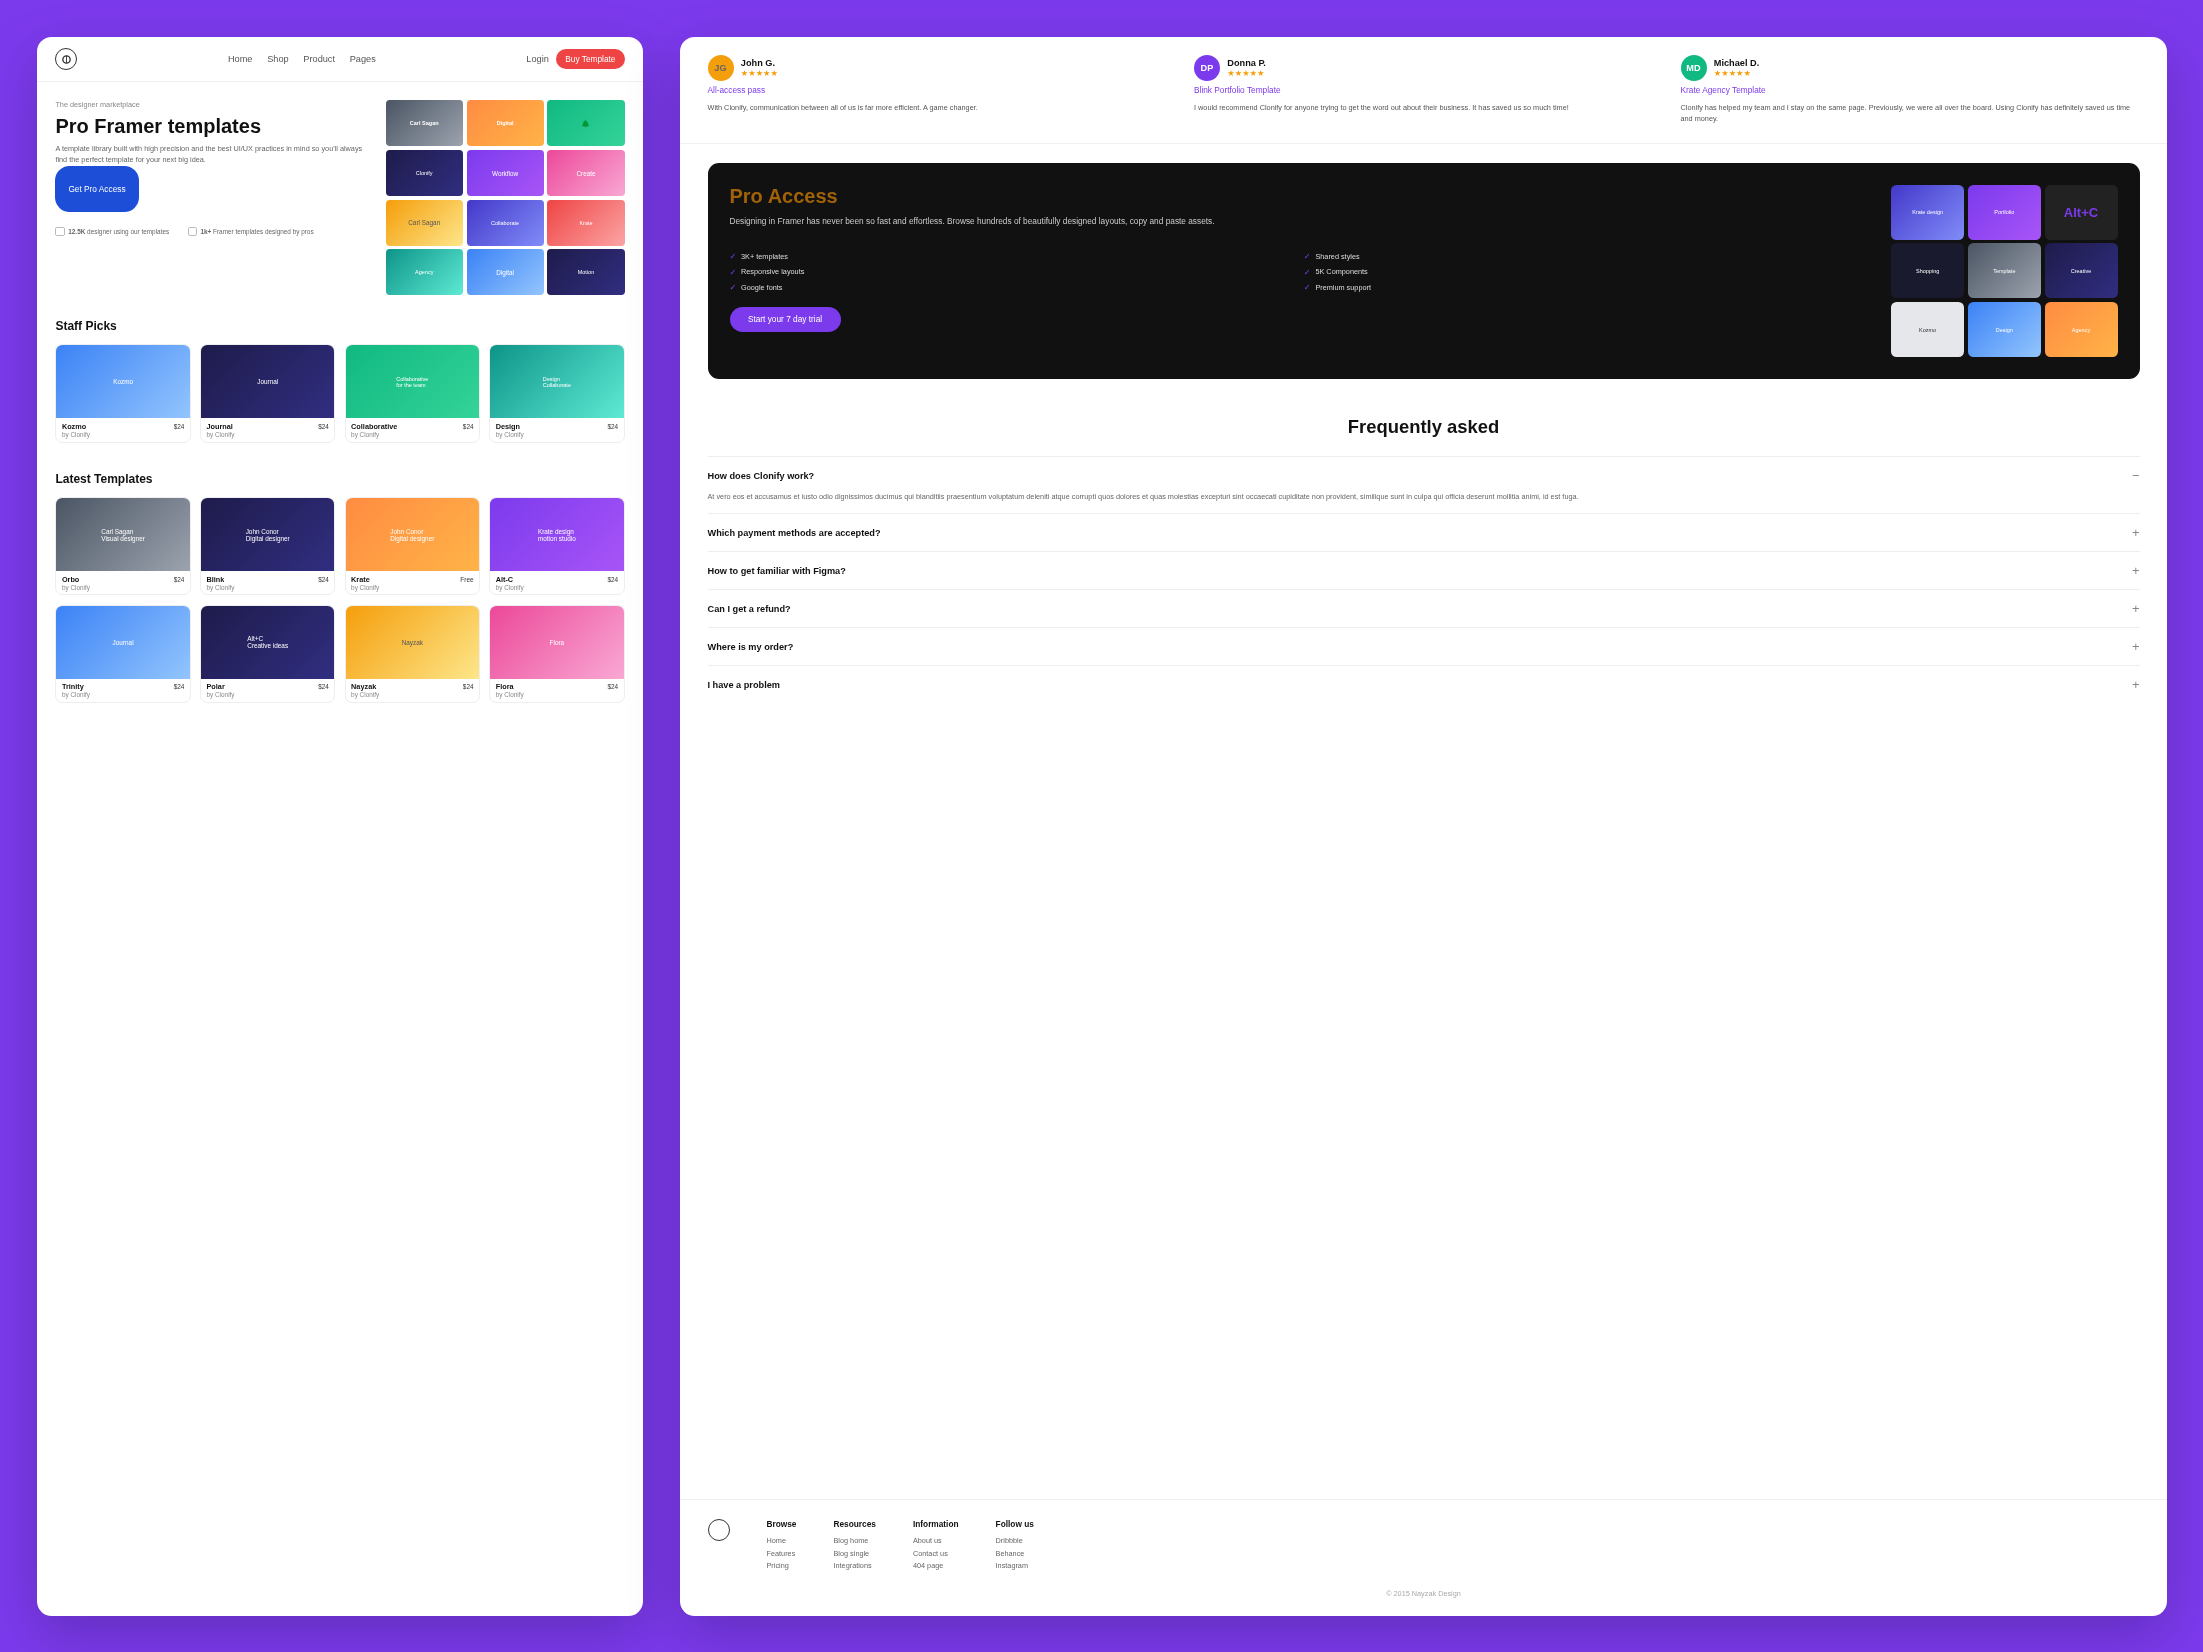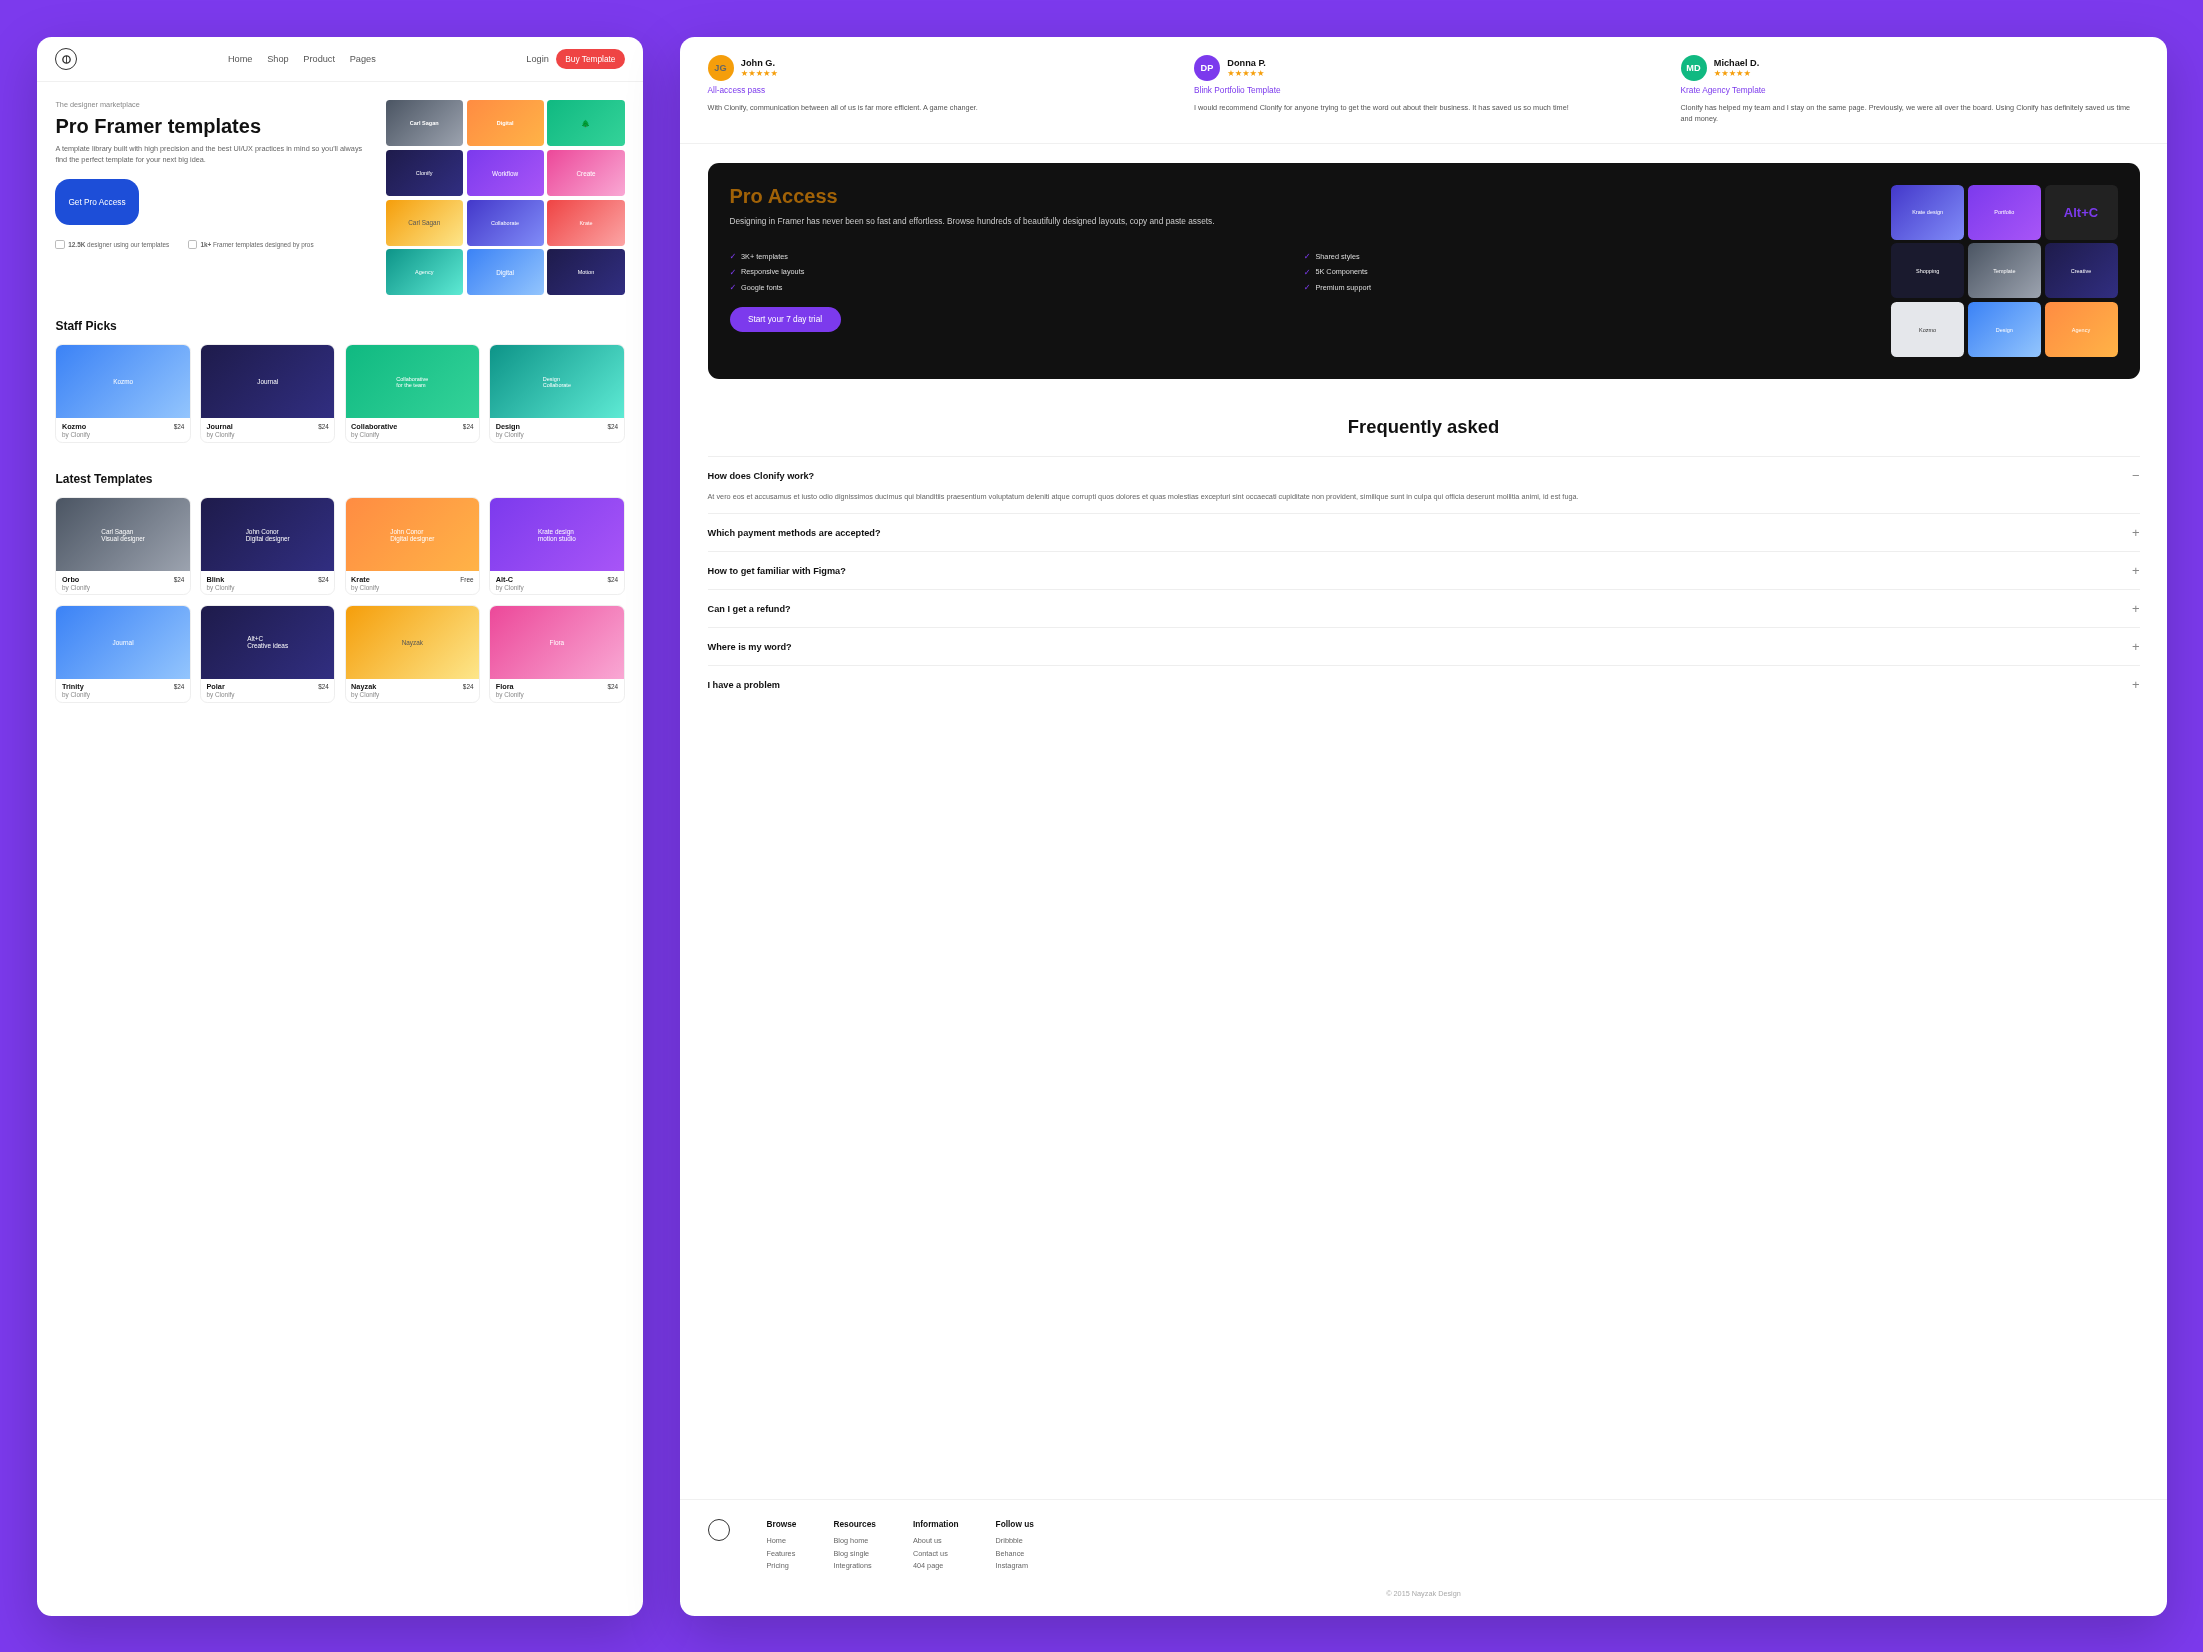--- a/index.html
+++ b/index.html
@@ -100,21 +100,20 @@
       font-size: 20px;
       font-weight: 700;
       line-height: 1.1;
       color: #111;
       margin-bottom: 7.3px;
     }
     .hero-desc {
       font-size: 7.3px;
       color: #666;
       line-height: 1.5;
-      margin-bottom: 13px;
     }
     .hero-cta {
       background: #1d4ed8;
       color: #fff;
       font-size: 8.3px;
       padding: 18px 13px;
       border-radius: 14.7px;
       display: inline-block;
       cursor: pointer;
     }
@@ -705,21 +704,21 @@
       </div>
     </div>
     <div class="faq-item">
       <div class="faq-question">
         <span class="faq-q-text">Can I get a refund?</span>
         <span class="faq-icon">+</span>
       </div>
     </div>
     <div class="faq-item">
       <div class="faq-question">
-        <span class="faq-q-text">Where is my word?</span>
+        <span class="faq-q-text">Where is my order?</span>
         <span class="faq-icon">+</span>
       </div>
     </div>
     <div class="faq-item">
       <div class="faq-question">
         <span class="faq-q-text">I have a problem</span>
         <span class="faq-icon">+</span>
       </div>
     </div>
   </div>

